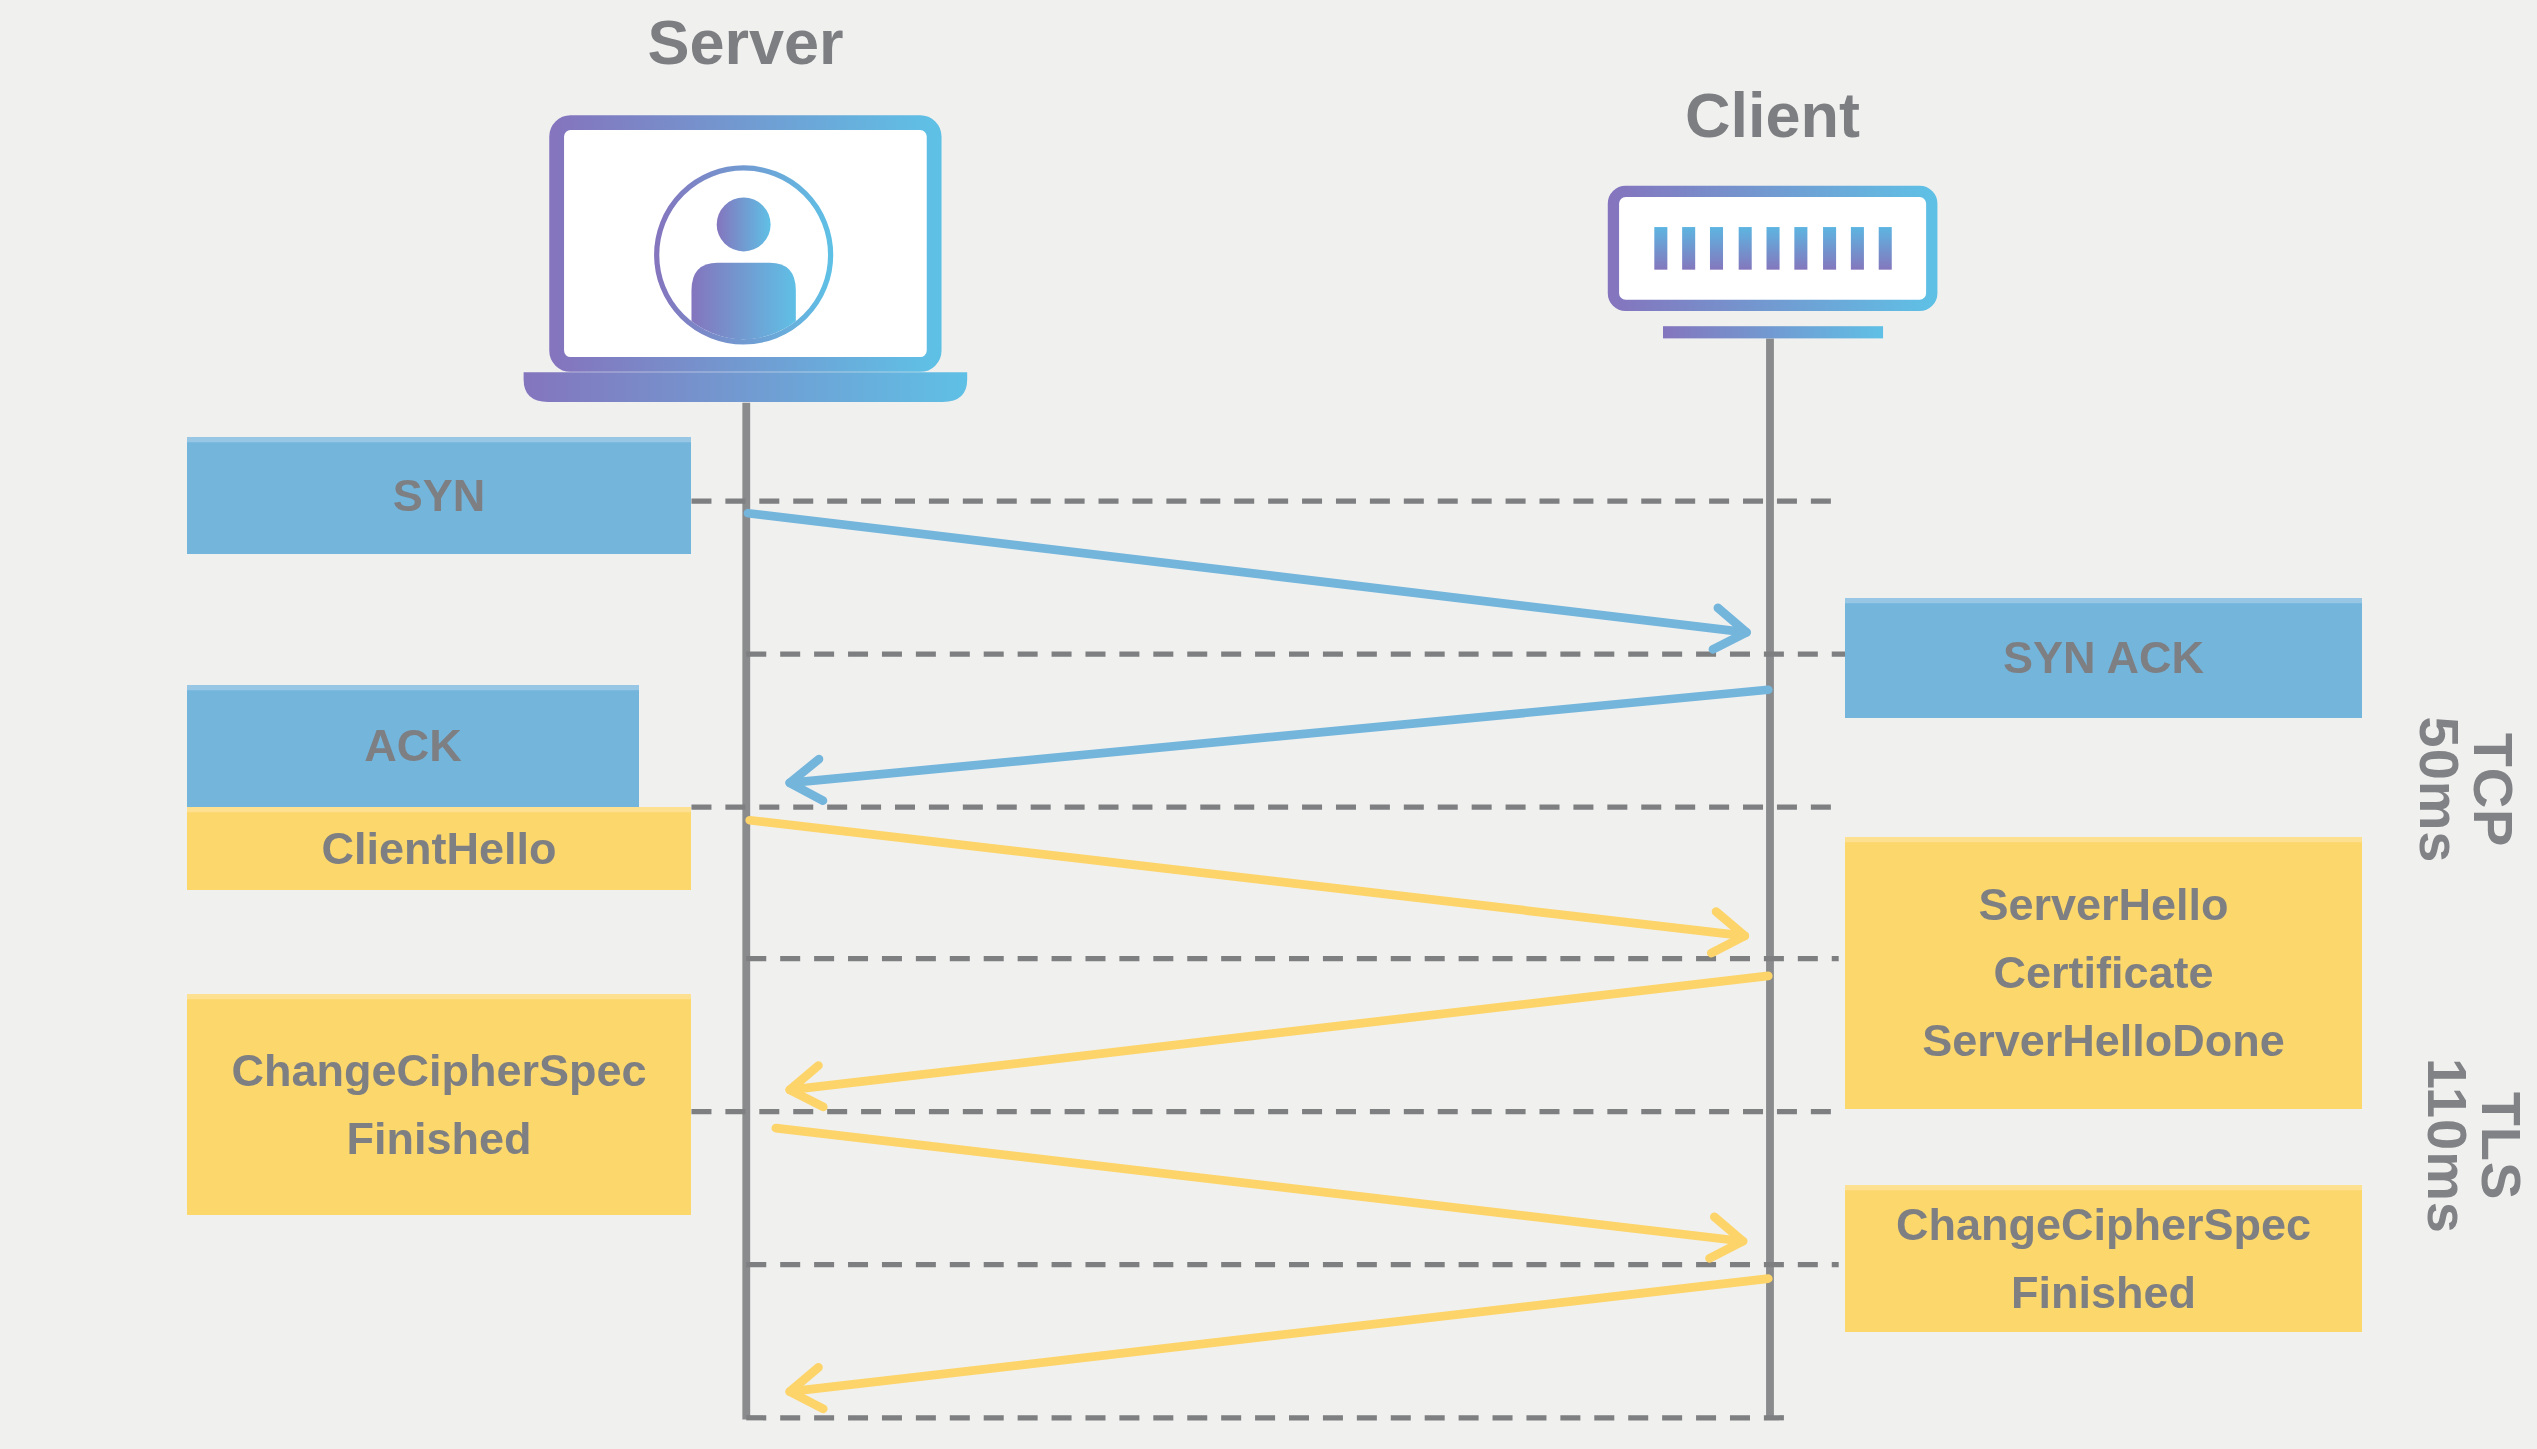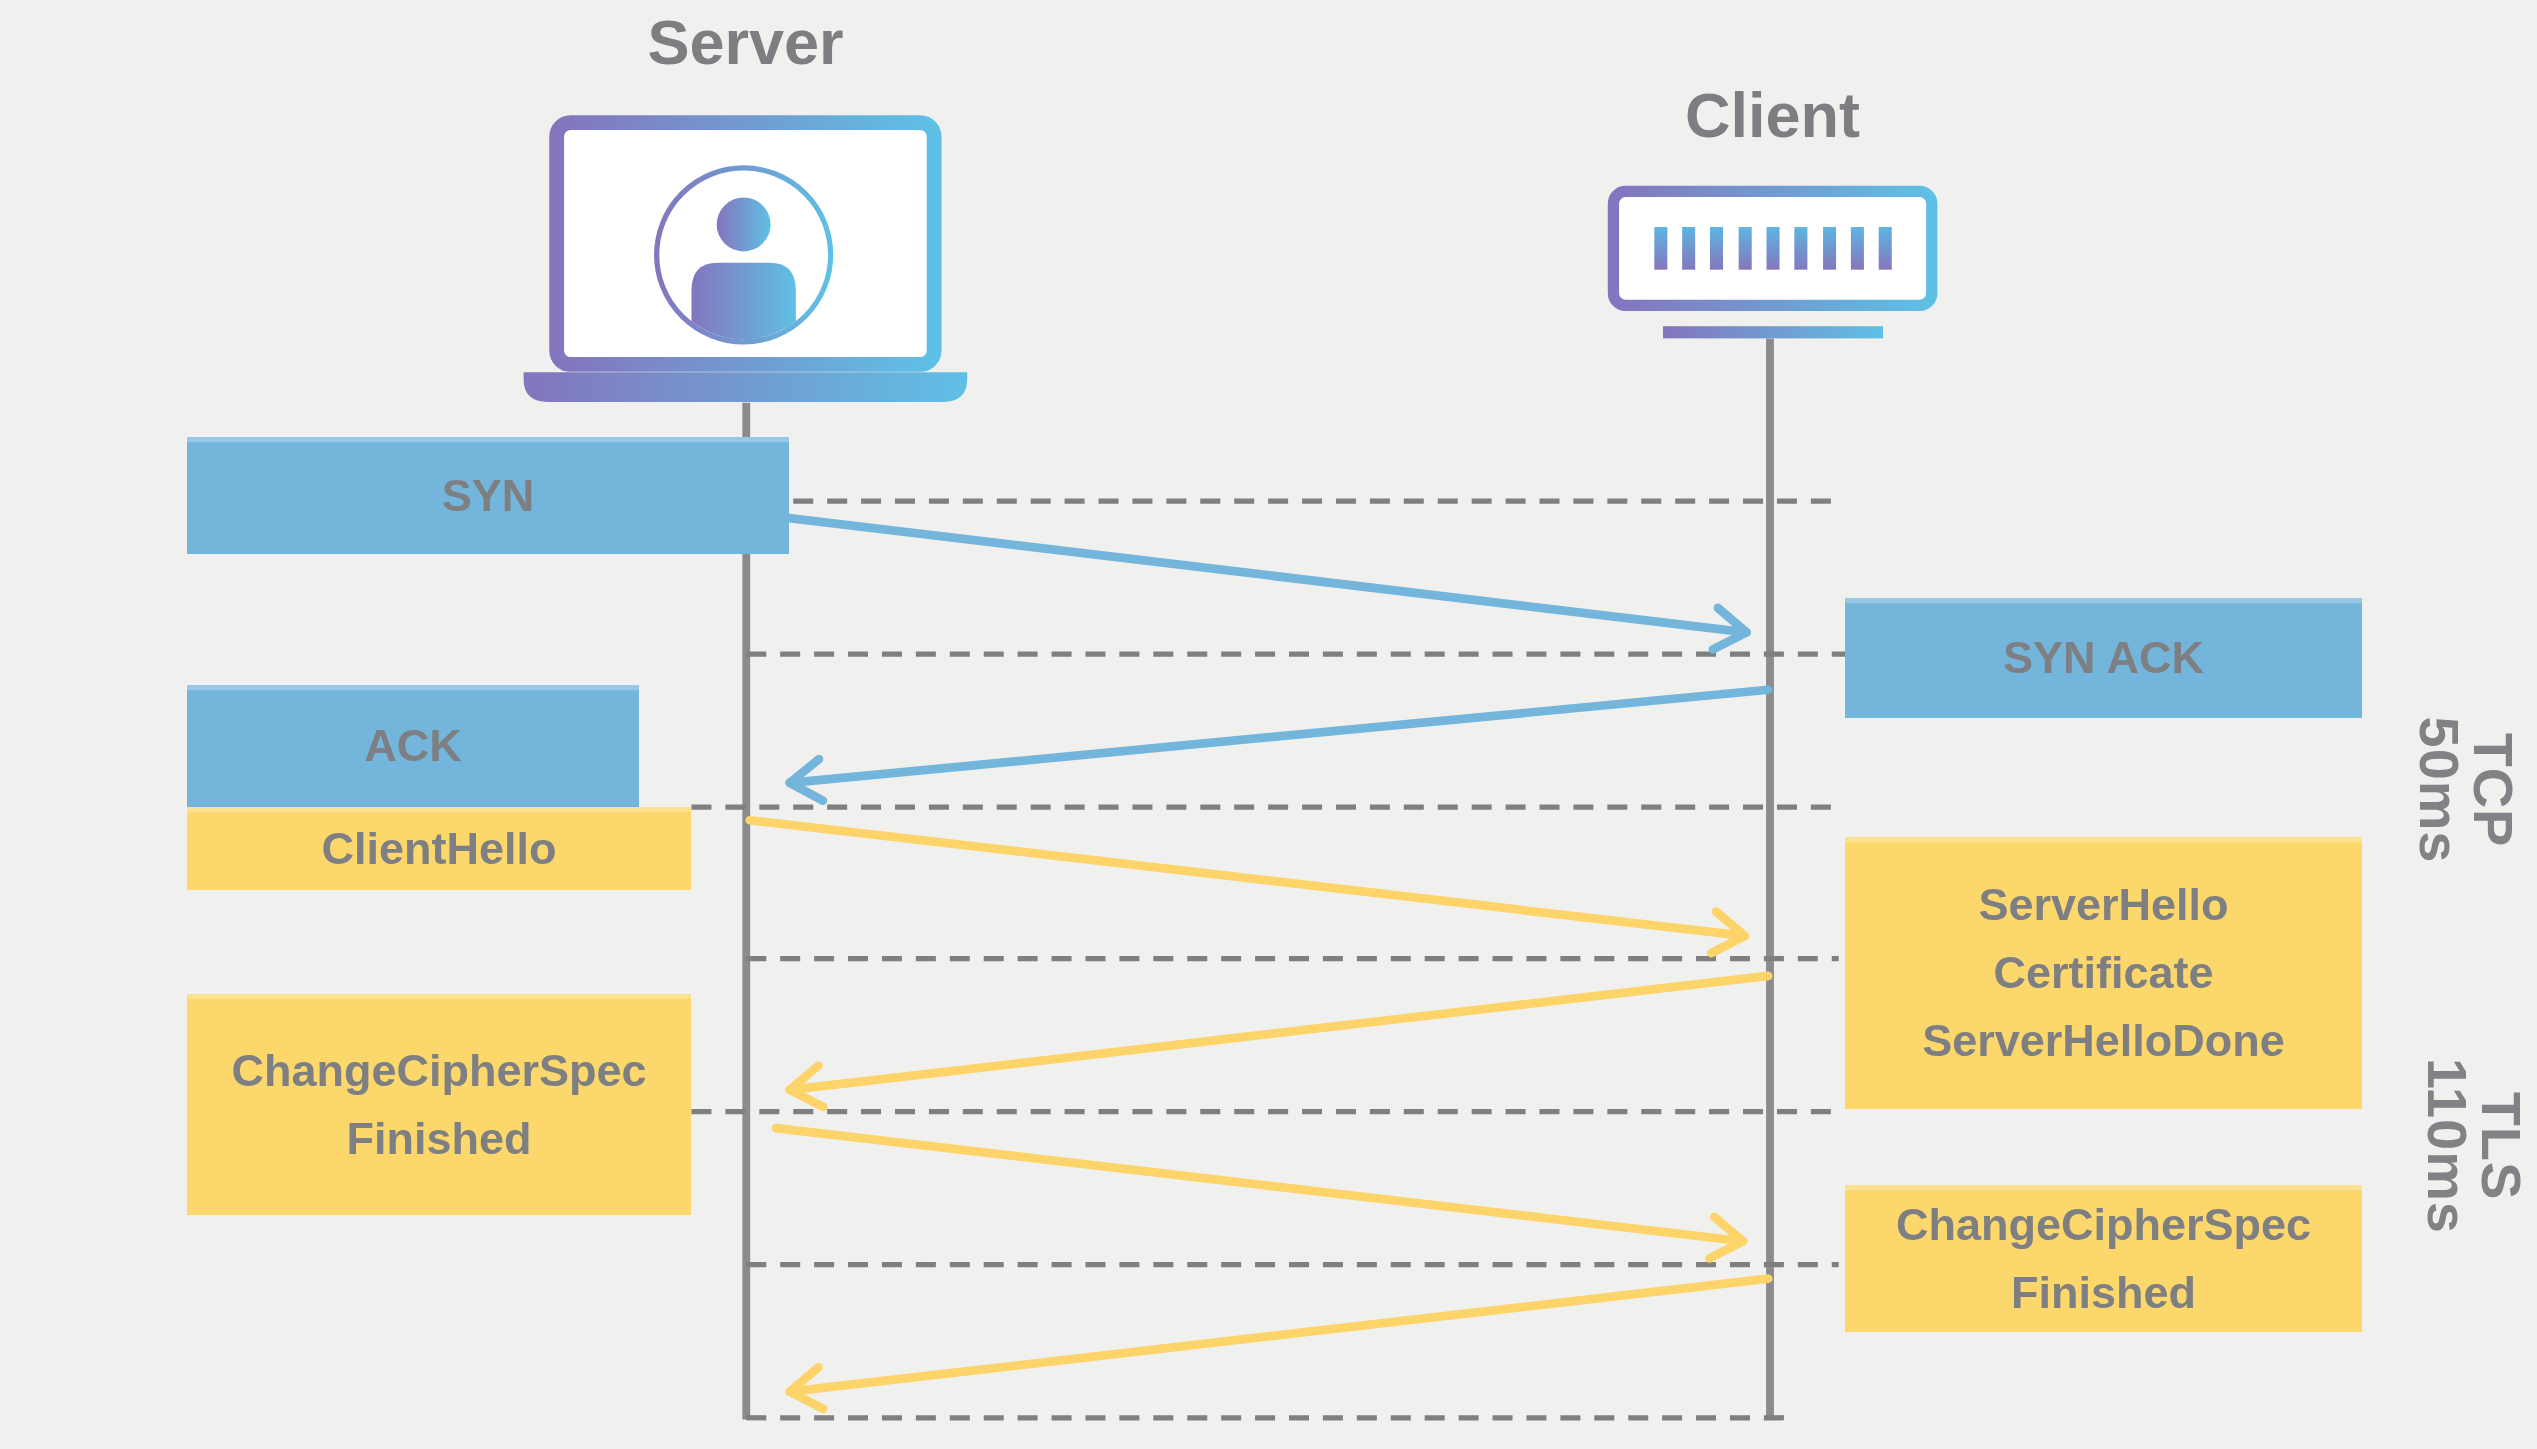--- a/index.html
+++ b/index.html
@@ -87,21 +87,21 @@
         <rect x="2128" y="261" width="15" height="49" fill="url(#gbar)"></rect>
         <rect x="2160" y="261" width="15" height="49" fill="url(#gbar)"></rect>
       </g>
       <rect x="1912" y="375" width="253" height="14" fill="url(#gp)"></rect>
     </g>
   </svg>
 
   <div class="title" style="left:467px;top:7px">Server</div>
   <div class="title" style="left:1494px;top:80px">Client</div>
 
-  <div class="msg tcp" style="left:187px;top:437px;width:602px;height:117px">
+  <div class="msg tcp" style="left:187px;top:437px;width:504px;height:117px">
     <div class="ln">SYN</div>
   </div>
   <div class="msg tcp" style="left:187px;top:685px;width:452px;height:122px">
     <div class="ln">ACK</div>
   </div>
   <div class="msg tls" style="left:187px;top:807px;width:504px;height:83px">
     <div class="ln">ClientHello</div>
   </div>
   <div class="msg tls" style="left:187px;top:994px;width:504px;height:221px">
     <div class="ln">ChangeCipherSpec</div>

